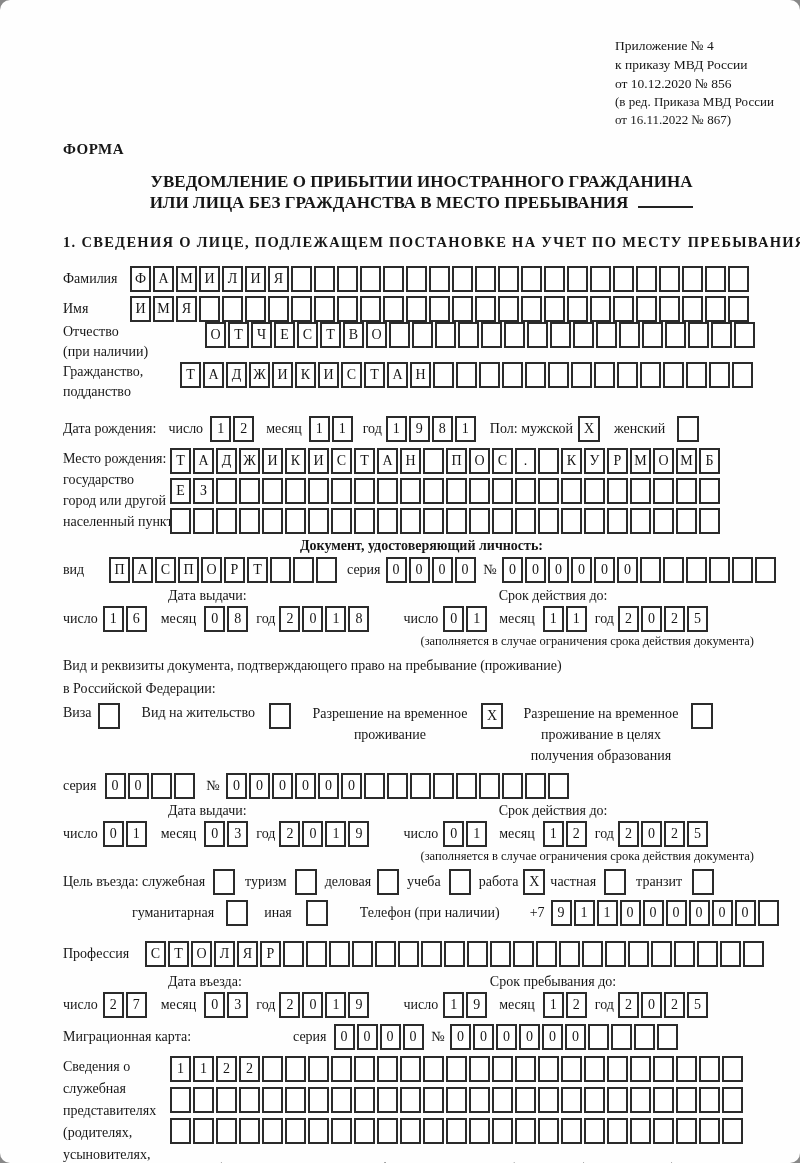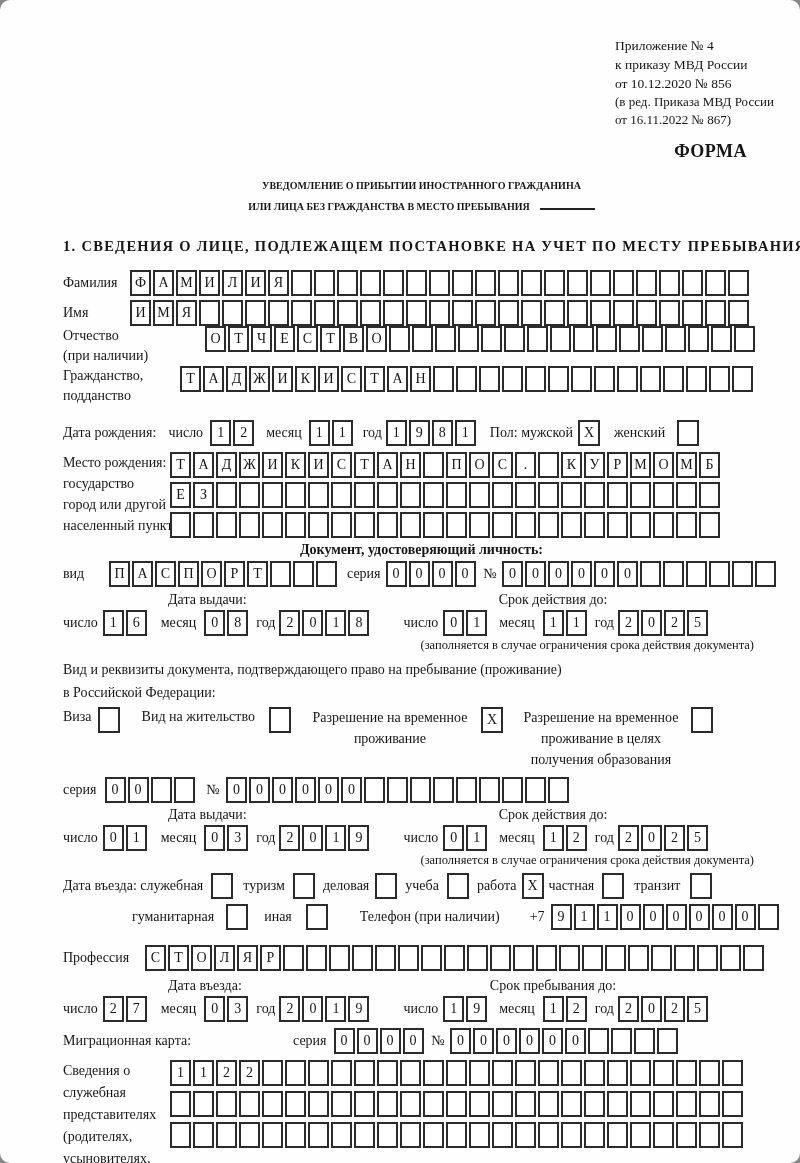--- a/index.html
+++ b/index.html
@@ -4,22 +4,22 @@
 <style>
   html,body{margin:0;padding:0;background:#888;}
   .page{
     width:800px;height:1163px;box-sizing:border-box;margin:0 auto;
     background:#fefefe;color:#161616;
     font-family:"Liberation Serif","DejaVu Serif",serif;font-size:14px;
     padding:36px 20px 0 63px;position:relative;overflow:hidden;border-radius:10px;
   }
   .annex{margin-left:552px;line-height:19px;font-size:13.5px;}
   .annex-note{font-size:13px;line-height:18px;}
-  .forma{text-align:right;padding-right:33px;font-weight:bold;font-size:18px;margin-top:12px;letter-spacing:.5px;}
-  .title{text-align:center;font-weight:bold;font-size:10px;line-height:21px;margin-top:13px;}
+  .forma{padding-right:33px;font-weight:bold;font-size:15px;margin-top:12px;letter-spacing:.5px;}
+  .title{text-align:center;font-weight:bold;font-size:17px;line-height:21px;margin-top:13px;}
   .blank{display:inline-block;width:55px;border-bottom:2px solid #222;height:12px;margin-left:10px;}
   .sec-h{font-weight:bold;font-size:14.5px;letter-spacing:1.3px;margin-top:21px;white-space:nowrap;}
   .row{display:flex;align-items:center;}
   .row.top{align-items:flex-start;}
   .cells{display:inline-flex;flex:none;}
   .cell{flex:none;width:17px;height:22px;border:2px solid #2b2b2b;margin-right:2px;
         display:inline-flex;align-items:center;justify-content:center;font-size:14px;background:#fff;}
   .cb{flex:none;width:18px;height:22px;border:2px solid #2b2b2b;
       display:inline-flex;align-items:center;justify-content:center;font-size:14px;background:#fff;}
   .lbl{flex:none;white-space:nowrap;}
@@ -471,21 +471,21 @@
     <span class="cells" style="margin-left:4px">
         <span class="cell">2</span>
         <span class="cell">0</span>
         <span class="cell">2</span>
         <span class="cell">5</span>
       </span>
   </div>
   <div class="note-r" style="margin-top:2px">(заполняется в случае ограничения срока действия документа)</div>
 
   <div class="row" style="margin-top:5px">
-    <span class="lbl">Дата въезда: служебная</span>
+    <span class="lbl">Цель въезда: служебная</span>
     <span class="cb" style="margin-left:8px"></span>
     <span class="lbl" style="margin-left:10px">туризм</span>
     <span class="cb" style="margin-left:8px"></span>
     <span class="lbl" style="margin-left:8px">деловая</span>
     <span class="cb" style="margin-left:6px"></span>
     <span class="lbl" style="margin-left:8px">учеба</span>
     <span class="cb" style="margin-left:8px"></span>
     <span class="lbl" style="margin-left:8px">работа</span>
     <span class="cb" style="margin-left:5px">X</span>
     <span class="lbl" style="margin-left:5px">частная</span>

